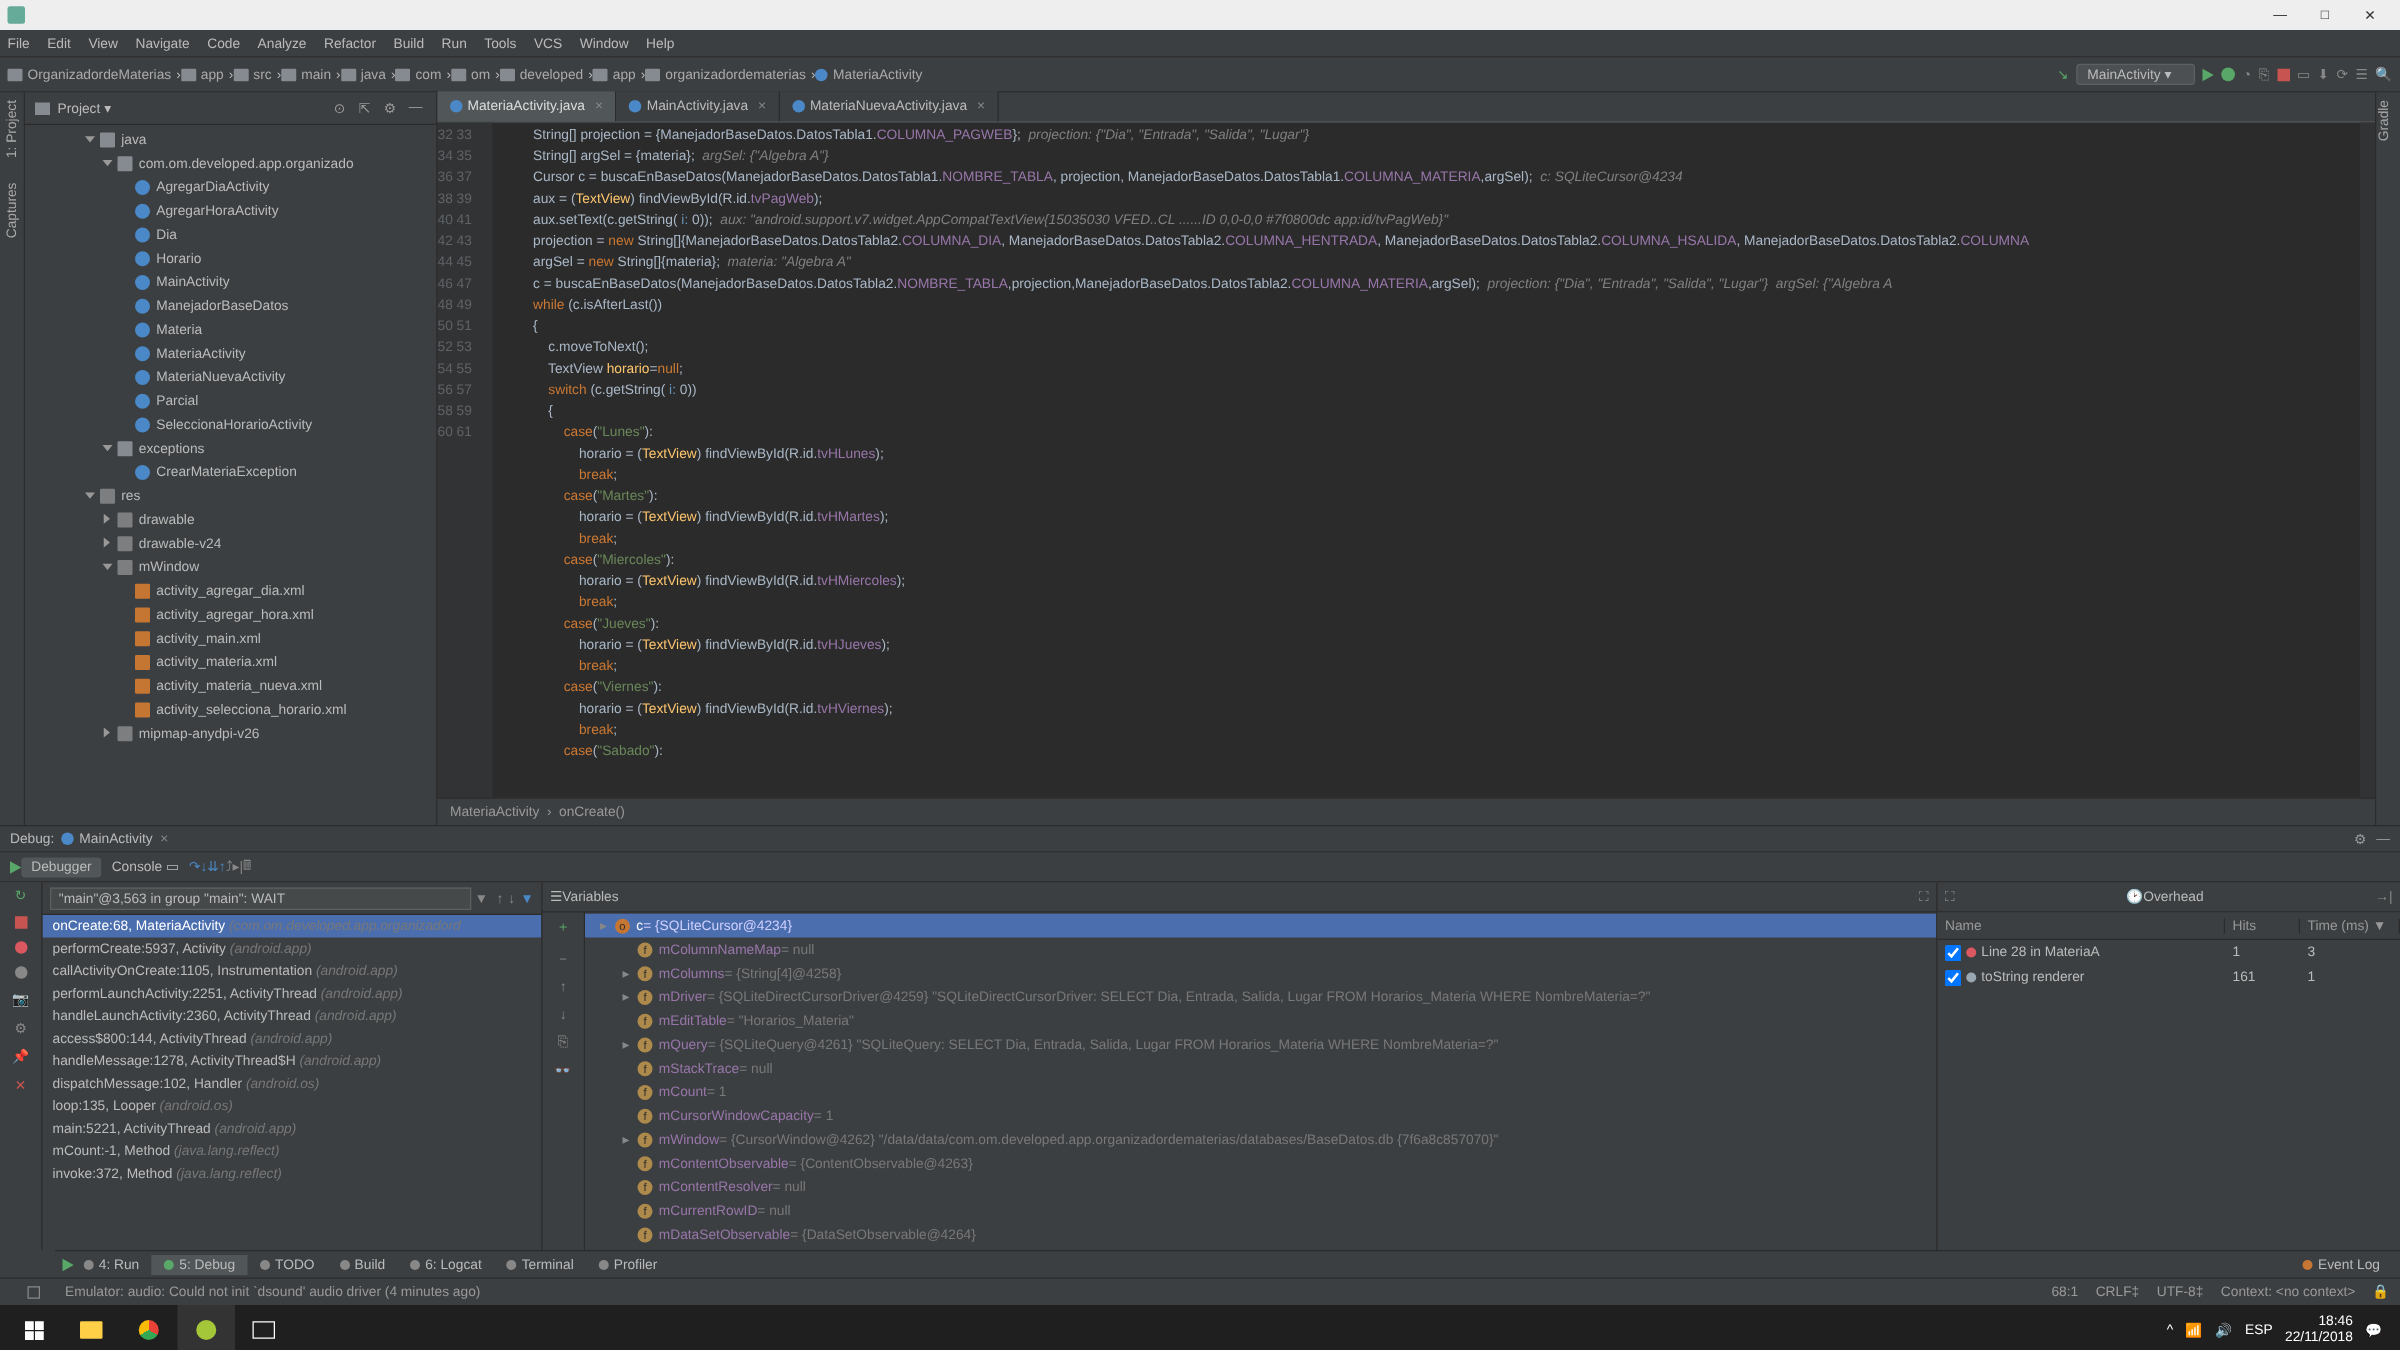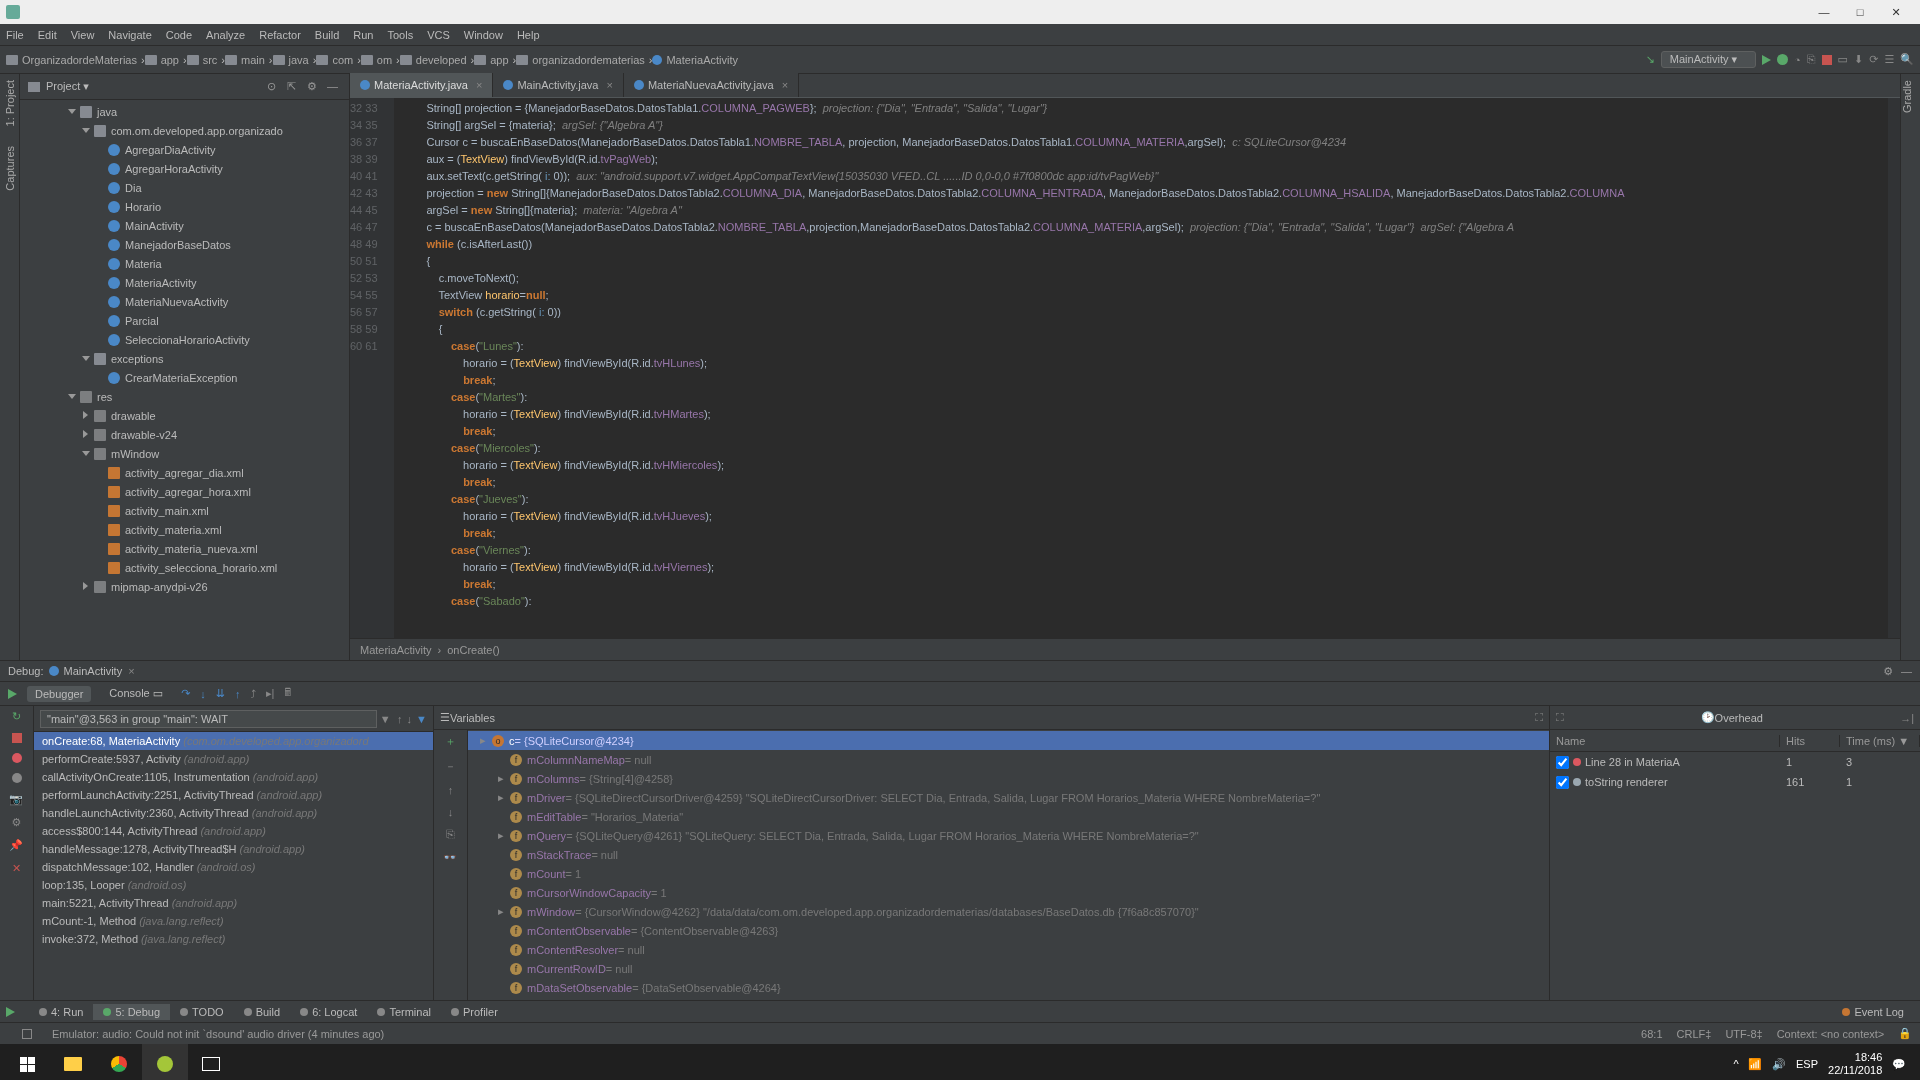--- a/index.html
+++ b/index.html
@@ -37,28 +37,28 @@
 .nic.folder{background:#7c7e80;border-radius:1px;}
 .nic.xml{background:#c57633;border-radius:1px;}
 .editor{flex:1;background:#2b2b2b;display:flex;flex-direction:column;}
 .tabs{height:24px;background:#3c3f41;display:flex;align-items:flex-end;border-bottom:1px solid #515658;}
 .tab{height:24px;display:flex;align-items:center;padding:0 10px;background:#3c3f41;color:#bbb;border-right:1px solid #2b2b2b;cursor:pointer;}
 .tab.active{background:#515658;color:#ddd;}
 .tab .x{margin-left:8px;color:#888;}
 .code-area{flex:1;display:flex;overflow:hidden;font-family:Consolas,monospace;font-size:12px;}
 .gutter{width:44px;background:#313335;color:#606366;text-align:left;padding:2px 8px 2px 0;line-height:17px;}
 .code{flex:1;padding:2px 0 2px 8px;line-height:17px;white-space:pre;overflow:auto;color:#a9b7c6;}
-.kw{color:#cc7832;font-weight:bold;} .str{color:#6a8759;} .cmt{color:#808080;font-style:italic;} .fld{color:#9876aa;} .id{color:#ffc66d;} .num{color:#6897bb;}
+.kw{color:#cc7832;} .str{color:#6a8759;} .cmt{color:#808080;font-style:italic;} .fld{color:#9876aa;} .id{color:#ffc66d;} .num{color:#6897bb;}
 .crumb-bar{height:22px;background:#3c3f41;border-top:1px solid #2b2b2b;display:flex;align-items:center;padding:0 10px;color:#999;}
 .crumb-bar span{margin-right:6px;}
 .errstrip{width:12px;background:#313335;}
 .dbg-header{height:22px;background:#3c3f41;border-top:1px solid #2b2b2b;border-bottom:1px solid #2b2b2b;display:flex;align-items:center;padding:0 8px;}
 .dbg-header .x{margin-left:6px;color:#888;cursor:pointer;}
 .dbg-header .spacer{flex:1;}
-.dbg-tb{height:24px;background:#3c3f41;border-bottom:1px solid #2b2b2b;display:flex;align-items:center;padding:0 6px;gap:10px;}
+.dbg-tb{height:24px;background:#3c3f41;border-bottom:1px solid #2b2b2b;display:flex;align-items:center;padding:0 6px;}
 .dbg-tb .tab2{padding:2px 8px;color:#bbb;cursor:pointer;}
 .dbg-tb .tab2.active{background:#515658;border-radius:3px;}
 .dbg-body{height:294px;display:flex;background:#3c3f41;}
 .dbg-left-tb{width:34px;background:#3c3f41;border-right:1px solid #2b2b2b;display:flex;flex-direction:column;align-items:center;padding-top:4px;gap:10px;}
 .frames{width:400px;border-right:1px solid #2b2b2b;display:flex;flex-direction:column;}
 .panel-hd{height:24px;display:flex;align-items:center;padding:0 6px;border-bottom:1px solid #2b2b2b;color:#bbb;}
 .frames-combo{height:26px;padding:0 6px;display:flex;align-items:center;border-bottom:1px solid #2b2b2b;}
 .frames-combo .box{flex:1;background:#45494a;border:1px solid #5e6060;padding:2px 6px;color:#bbb;}
 .frames-list{flex:1;overflow:auto;}
 .frow{padding:3px 8px;cursor:pointer;white-space:nowrap;overflow:hidden;text-overflow:ellipsis;}
@@ -72,21 +72,21 @@
 .vrow.sel{background:#4b6eaf;color:#fff;}
 .vico{width:12px;height:12px;border-radius:50%;background:#c57633;margin-right:5px;font-size:9px;color:#2b2b2b;display:flex;align-items:center;justify-content:center;}
 .vico.f{background:#ad8a4b;}
 .vval{color:#787878;}
 .overhead{width:370px;display:flex;flex-direction:column;}
 .ov-table{flex:1;}
 .ov-hd{display:flex;background:#3c3f41;border-bottom:1px solid #2b2b2b;height:22px;align-items:center;}
 .ov-hd div{padding:0 6px;color:#999;border-right:1px solid #2b2b2b;}
 .ov-row{display:flex;height:20px;align-items:center;}
 .ov-row div{padding:0 6px;}
-.bottom-tabs{height:22px;background:#3c3f41;border-top:1px solid #2b2b2b;display:flex;align-items:center;padding:0 6px;gap:18px;}
+.bottom-tabs{height:22px;background:#3c3f41;border-top:1px solid #2b2b2b;display:flex;align-items:center;padding:0 6px;gap:2px;margin-left:44px;}
 .btab{padding:2px 10px;color:#bbb;cursor:pointer;display:flex;align-items:center;gap:4px;}
 .btab.active{background:#515658;}
 .btab .dot{width:8px;height:8px;border-radius:50%;}
 .status-bar{height:22px;background:#3c3f41;border-top:1px solid #2b2b2b;display:flex;align-items:center;padding:0 8px;color:#999;}
 .status-bar .spacer{flex:1;}
 .status-bar span{margin-left:14px;}
 .taskbar{height:40px;background:#1f1f1f;display:flex;align-items:center;padding:0 4px;}
 .taskbar .tbtn{width:46px;height:40px;display:flex;align-items:center;justify-content:center;cursor:pointer;}
 .taskbar .tbtn.active{background:#333;}
 .taskbar .spacer{flex:1;}

